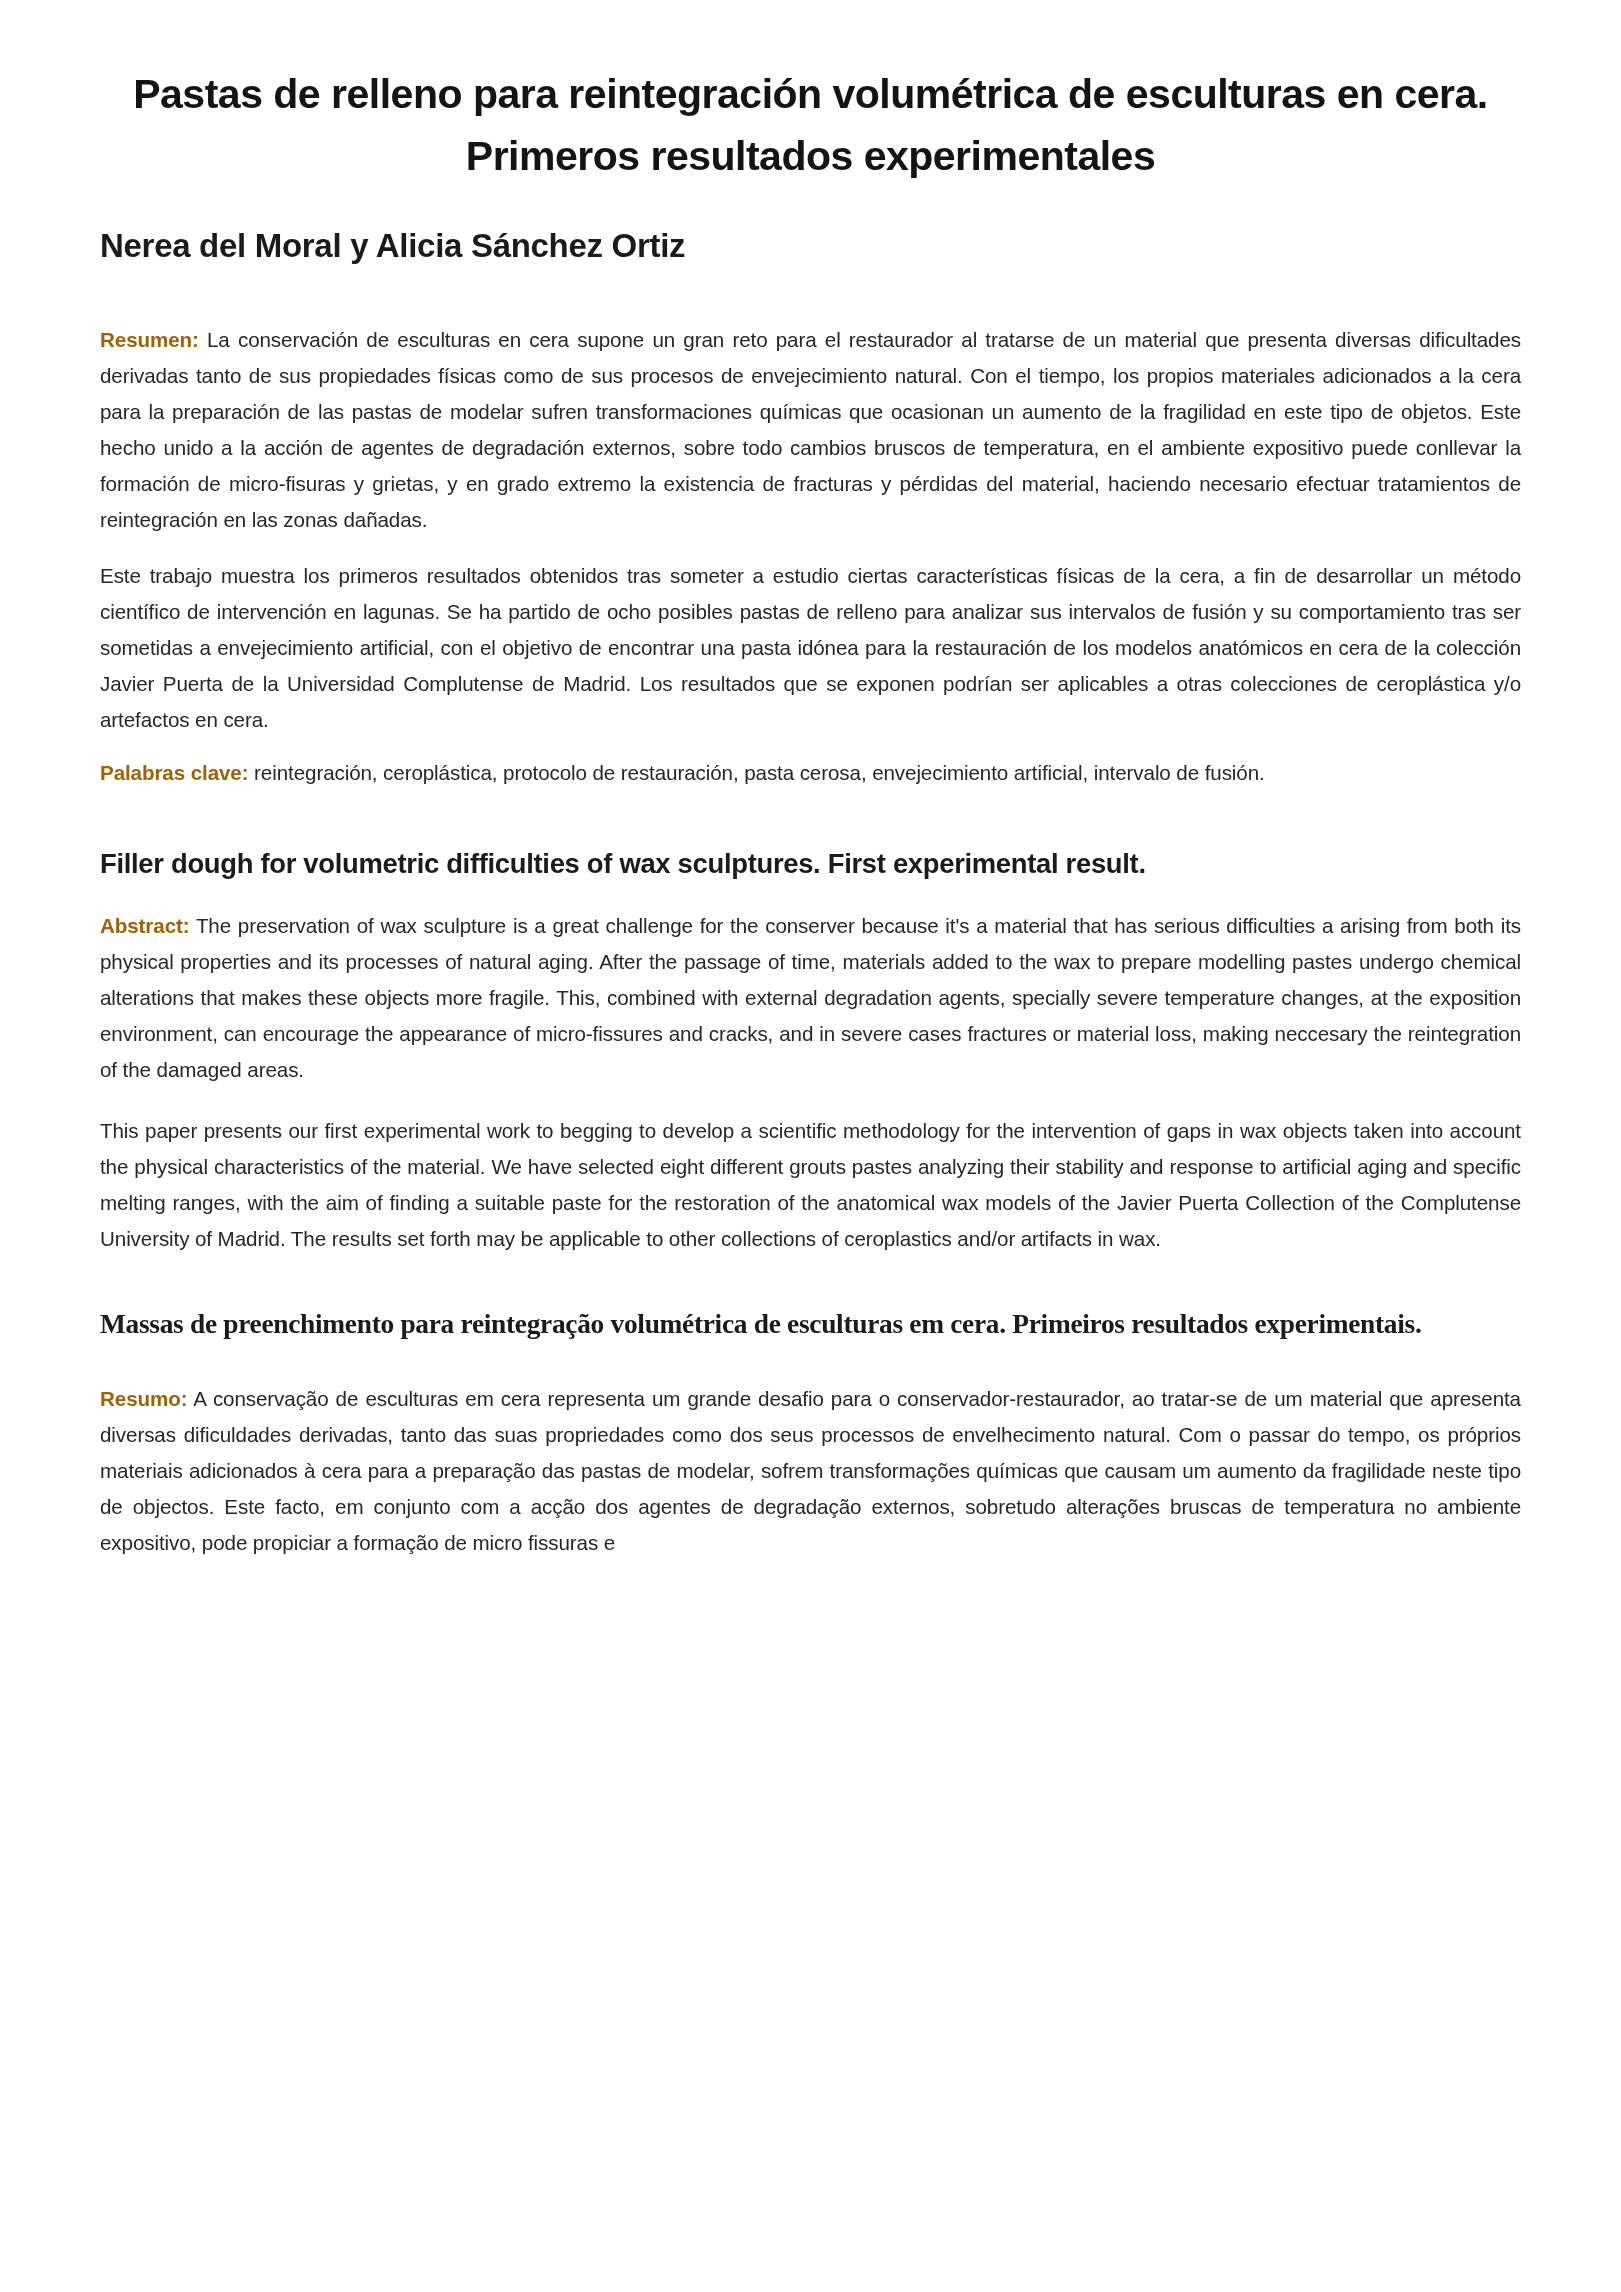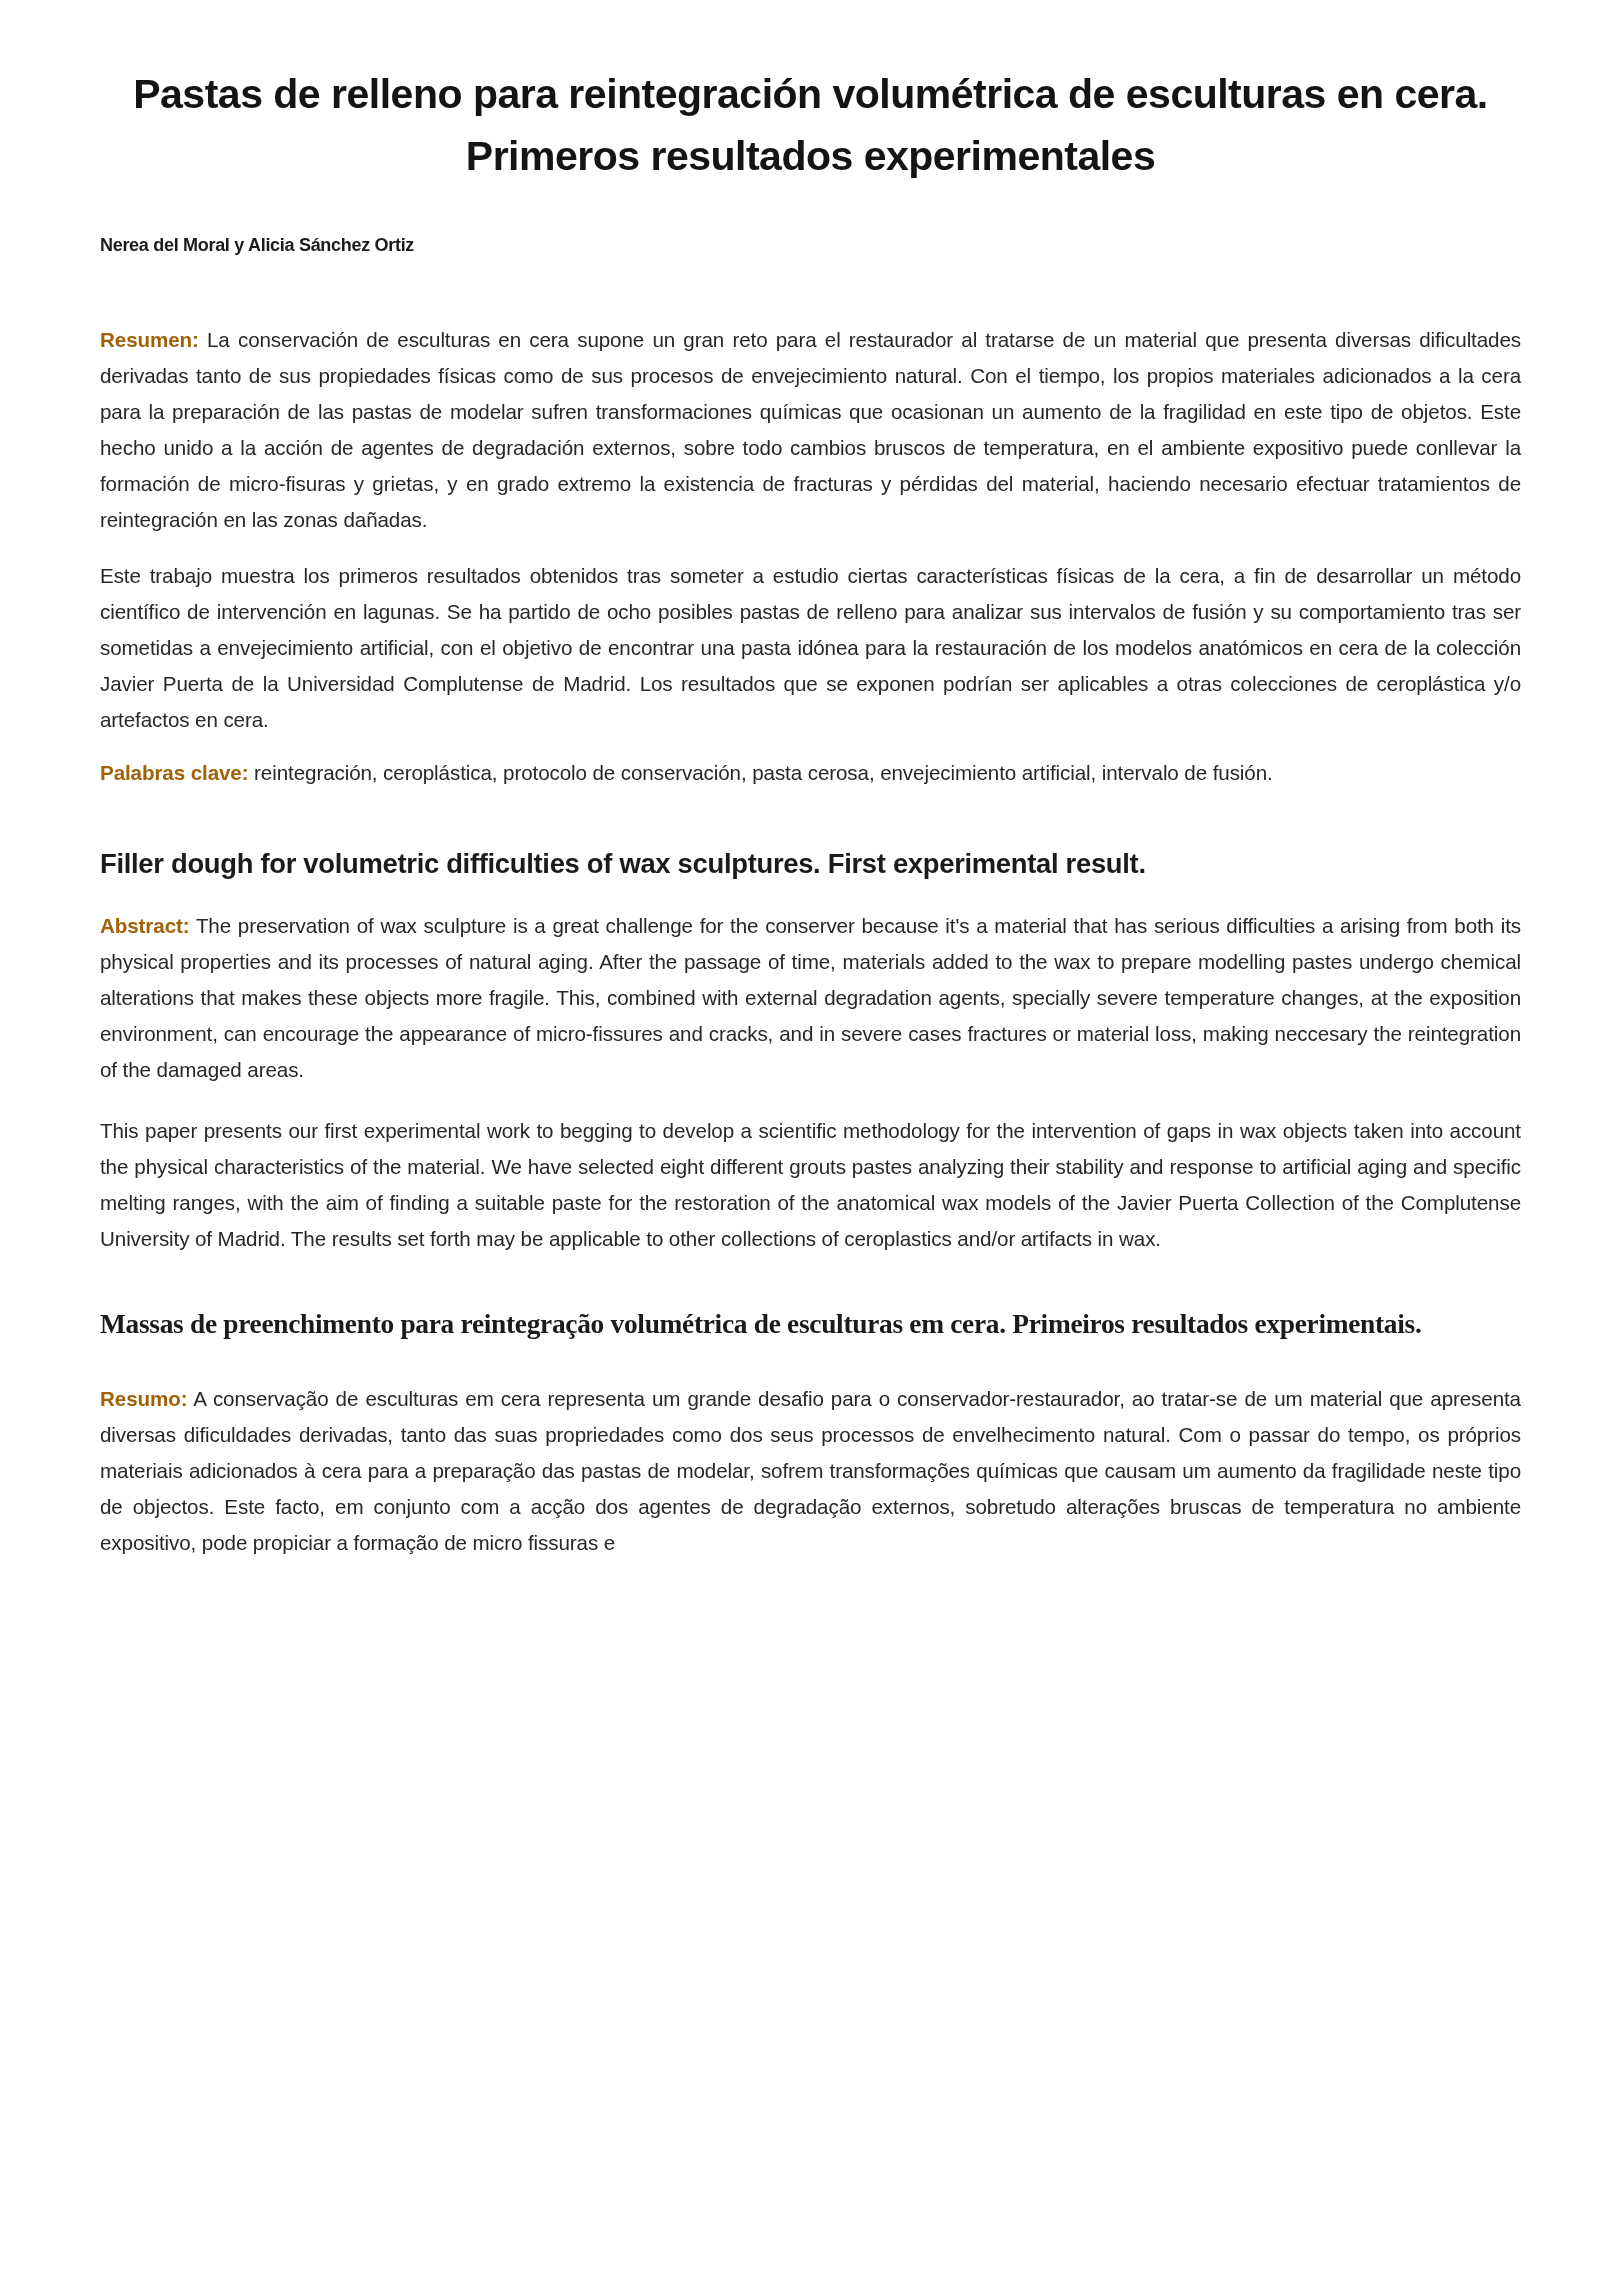--- a/index.html
+++ b/index.html
@@ -123,21 +123,21 @@
   .article-title {
     margin-top:63px;
     text-align:center;
     font-size:41px; font-weight:700;
     line-height:62px;
     letter-spacing:-0.5px;
     color:#161314;
   }
   .authors {
     margin-top:43px;
-    font-size:18px; font-weight:700;
+    font-size:33px; font-weight:700;
     line-height:31px;
     letter-spacing:-0.3px;
     color:#1d1a1b;
   }
   p.body-par {
     font-size:20.6px;
     line-height:36px;
     letter-spacing:-0.1px;
     text-align:justify;
     color:#2a2627;
@@ -169,21 +169,21 @@
   <div class="content">
 
     <h1 class="article-title">Pastas de relleno para reintegración volumétrica de esculturas en cera. Primeros resultados experimentales</h1>
 
     <div class="authors">Nerea del Moral y Alicia Sánchez Ortiz</div>
 
     <p class="body-par p-resumen1"><b>Resumen:</b> <span>La conservación de esculturas en cera supone un gran reto para el restaurador al tratarse de un material que presenta diversas dificultades derivadas tanto de sus propiedades físicas como de sus procesos de envejecimiento natural. Con el tiempo, los propios materiales adicionados a la cera para la preparación de las pastas de modelar sufren transformaciones químicas que ocasionan un aumento de la fragilidad en este tipo de objetos. Este hecho unido a la acción de agentes de degradación externos, sobre todo cambios bruscos de temperatura, en el ambiente expositivo puede conllevar la formación de micro-fisuras y grietas, y en grado extremo la existencia de fracturas y pérdidas del material, haciendo necesario efectuar tratamientos de reintegración en las zonas dañadas.</span></p>
 
     <p class="body-par p-resumen2"><span>Este trabajo muestra los primeros resultados obtenidos tras someter a estudio ciertas características físicas de la cera, a fin de desarrollar un método científico de intervención en lagunas. Se ha partido de ocho posibles pastas de relleno para analizar sus intervalos de fusión y su comportamiento tras ser sometidas a envejecimiento artificial, con el objetivo de encontrar una pasta idónea para la restauración de los modelos anatómicos en cera de la colección Javier Puerta de la Universidad Complutense de Madrid. Los resultados que se exponen podrían ser aplicables a otras colecciones de ceroplástica y/o artefactos en cera.</span></p>
 
-    <p class="body-par p-palabras"><b>Palabras clave:</b> <span>reintegración, ceroplástica, protocolo de conservación, pasta cerosa, envejecimiento artificial, intervalo de fusión.</span></p>
+    <p class="body-par p-palabras"><b>Palabras clave:</b> <span>reintegración, ceroplástica, protocolo de restauración, pasta cerosa, envejecimiento artificial, intervalo de fusión.</span></p>
 
     <h2 class="h2-lang h2-en">Filler dough for volumetric difficulties of wax sculptures. First experimental result.</h2>
 
     <p class="body-par p-abstract1"><b>Abstract:</b> <span>The preservation of wax sculpture is a great challenge for the conserver because it's a material that has serious difficulties a arising from both its physical properties and its processes of natural aging. After the passage of time, materials added to the wax to prepare modelling pastes undergo chemical alterations that makes these objects more fragile. This, combined with external degradation agents, specially severe temperature changes, at the exposition environment, can encourage the appearance of micro-fissures and cracks, and in severe cases fractures or material loss, making neccesary the reintegration of the damaged areas.</span></p>
 
     <p class="body-par p-abstract2"><span>This paper presents our first experimental work to begging to develop a scientific methodology for the intervention of gaps in wax objects taken into account the physical characteristics of the material. We have selected eight different grouts pastes analyzing their stability and response to artificial aging and specific melting ranges, with the aim of finding a suitable paste for the restoration of the anatomical wax models of the Javier Puerta Collection of the Complutense University of Madrid. The results set forth may be applicable to other collections of ceroplastics and/or artifacts in wax.</span></p>
 
 
     <h2 class="h2-lang h2-pt">Massas de preenchimento para reintegração volumétrica de esculturas em cera. Primeiros resultados experimentais.</h2>
 

